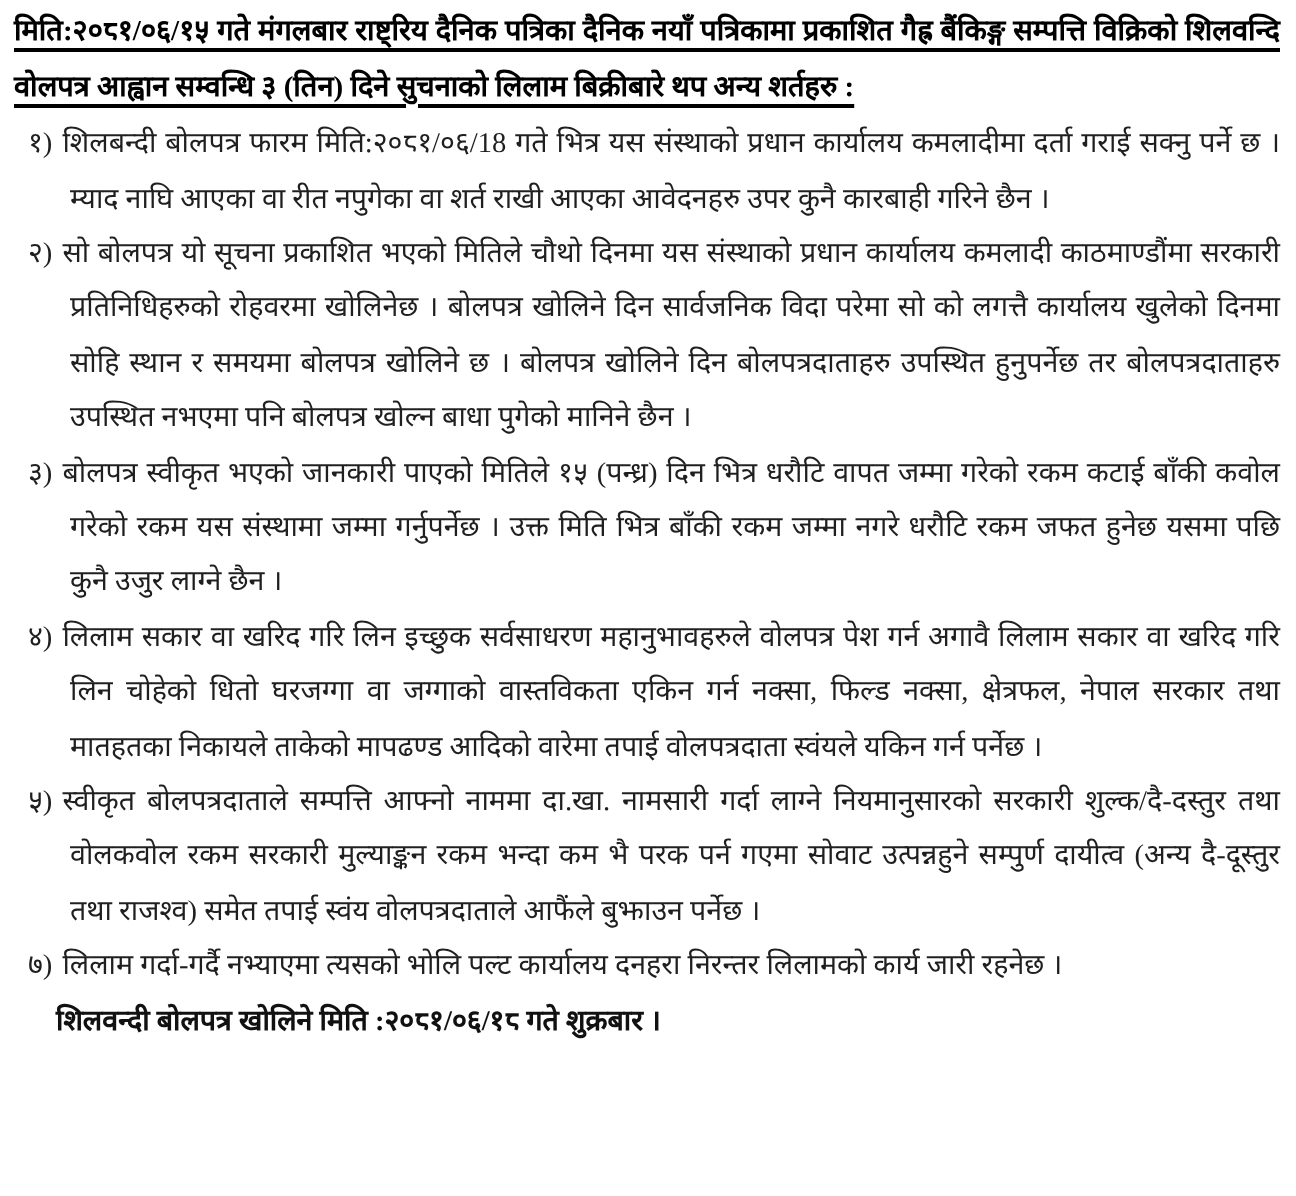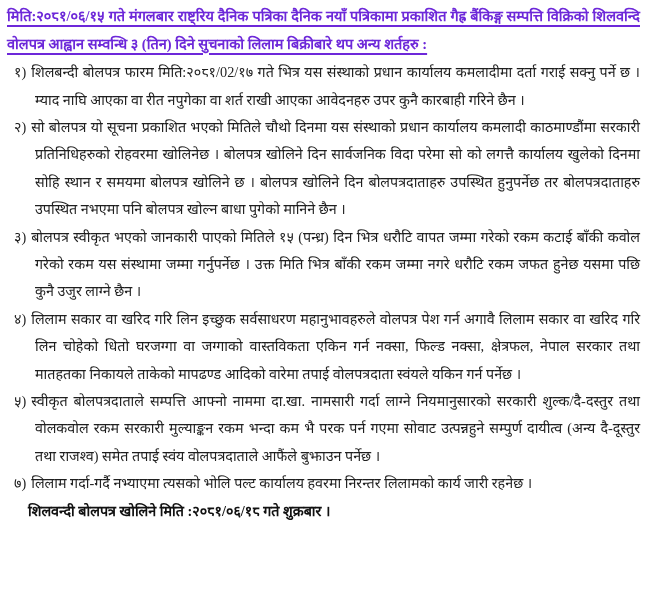--- a/index.html
+++ b/index.html
@@ -14,21 +14,21 @@
     background: #ffffff;
     font-family: "Liberation Serif", "DejaVu Serif", serif;
     color: #1f1f1f;
     box-sizing: border-box;
     padding: 3px 8px 0 7px;
     overflow: hidden;
   }
   .doc-header {
     font-size: 14.5px;
     font-weight: bold;
-    color: #6d28d9;
+    color: #000000;
     text-decoration: underline;
     text-decoration-thickness: 1.5px;
     text-underline-offset: 4px;
     text-align: justify;
     line-height: 27.6px;
     margin: 0 0 1px 0;
   }
   .item {
     font-size: 14.3px;
     line-height: 27.4px;
@@ -50,40 +50,40 @@
   }
 </style>
 </head>
 <body>
 
 <div class="page">
 
   <p class="doc-header">मिति:२०८१/०६/१५ गते मंगलबार राष्ट्रिय दैनिक पत्रिका दैनिक नयाँ पत्रिकामा प्रकाशित गैह्र बैंकिङ्ग सम्पत्ति विक्रिको शिलवन्दि वोलपत्र आह्वान सम्वन्धि ३ (तिन) दिने सुचनाको लिलाम बिक्रीबारे थप अन्य शर्तहरु :</p>
 
   <div class="item">
-    <span class="num">१)</span><span>शिलबन्दी बोलपत्र फारम मिति:२०८१/02/१७ गते भित्र यस संस्थाको प्रधान कार्यालय कमलादीमा दर्ता गराई सक्नु पर्ने छ । म्याद नाघि आएका वा रीत नपुगेका वा शर्त राखी आएका आवेदनहरु उपर कुनै कारबाही गरिने छैन ।</span>
+    <span class="num">१)</span><span>शिलबन्दी बोलपत्र फारम मिति:२०८१/०६/18 गते भित्र यस संस्थाको प्रधान कार्यालय कमलादीमा दर्ता गराई सक्नु पर्ने छ । म्याद नाघि आएका वा रीत नपुगेका वा शर्त राखी आएका आवेदनहरु उपर कुनै कारबाही गरिने छैन ।</span>
   </div>
 
   <div class="item">
     <span class="num">२)</span><span>सो बोलपत्र यो सूचना प्रकाशित भएको मितिले चौथो दिनमा यस संस्थाको प्रधान कार्यालय कमलादी काठमाण्डौंमा सरकारी प्रतिनिधिहरुको रोहवरमा खोलिनेछ । बोलपत्र खोलिने दिन सार्वजनिक विदा परेमा सो को लगत्तै कार्यालय खुलेको दिनमा सोहि स्थान र समयमा बोलपत्र खोलिने छ । बोलपत्र खोलिने दिन बोलपत्रदाताहरु उपस्थित हुनुपर्नेछ तर बोलपत्रदाताहरु उपस्थित नभएमा पनि बोलपत्र खोल्न बाधा पुगेको मानिने छैन ।</span>
   </div>
 
   <div class="item">
     <span class="num">३)</span><span>बोलपत्र स्वीकृत भएको जानकारी पाएको मितिले १५ (पन्ध्र) दिन भित्र धरौटि वापत जम्मा गरेको रकम कटाई बाँकी कवोल गरेको रकम यस संस्थामा जम्मा गर्नुपर्नेछ । उक्त मिति भित्र बाँकी रकम जम्मा नगरे धरौटि रकम जफत हुनेछ यसमा पछि कुनै उजुर लाग्ने छैन ।</span>
   </div>
 
   <div class="item">
     <span class="num">४)</span><span>लिलाम सकार वा खरिद गरि लिन इच्छुक सर्वसाधरण महानुभावहरुले वोलपत्र पेश गर्न अगावै लिलाम सकार वा खरिद गरि लिन चोहेको धितो घरजग्गा वा जग्गाको वास्तविकता एकिन गर्न नक्सा, फिल्ड नक्सा, क्षेत्रफल, नेपाल सरकार तथा मातहतका निकायले ताकेको मापढण्ड आदिको वारेमा तपाई वोलपत्रदाता स्वंयले यकिन गर्न पर्नेछ ।</span>
   </div>
 
   <div class="item">
     <span class="num">५)</span><span>स्वीकृत बोलपत्रदाताले सम्पत्ति आफ्नो नाममा दा.खा. नामसारी गर्दा लाग्ने नियमानुसारको सरकारी शुल्क/दै-दस्तुर तथा वोलकवोल रकम सरकारी मुल्याङ्कन रकम भन्दा कम भै परक पर्न गएमा सोवाट उत्पन्नहुने सम्पुर्ण दायीत्व (अन्य दै-दूस्तुर तथा राजश्व) समेत तपाई स्वंय वोलपत्रदाताले आफैंले बुझाउन पर्नेछ ।</span>
   </div>
 
 
   <div class="item">
-    <span class="num">७)</span><span>लिलाम गर्दा-गर्दै नभ्याएमा त्यसको भोलि पल्ट कार्यालय हवरमा निरन्तर लिलामको कार्य जारी रहनेछ ।</span>
+    <span class="num">७)</span><span>लिलाम गर्दा-गर्दै नभ्याएमा त्यसको भोलि पल्ट कार्यालय दनहरा निरन्तर लिलामको कार्य जारी रहनेछ ।</span>
   </div>
 
 
   <div class="doc-footer-line">शिलवन्दी बोलपत्र खोलिने मिति :२०८१/०६/१८ गते शुक्रबार ।</div>
 
 </div>
 
 </body></html>

